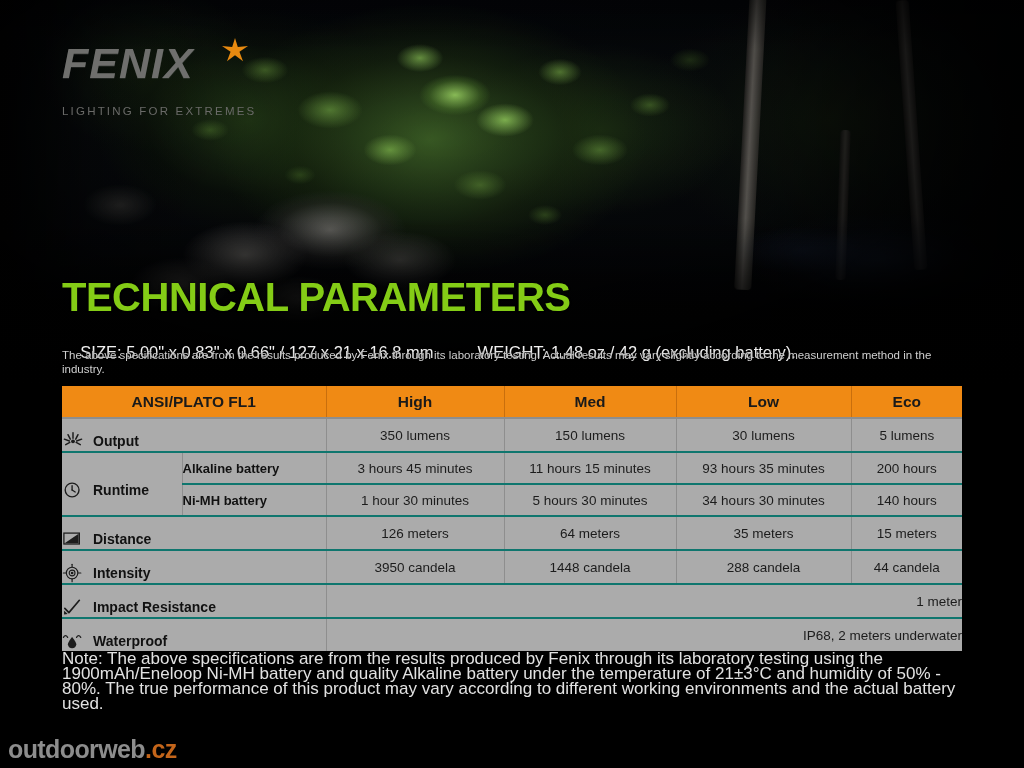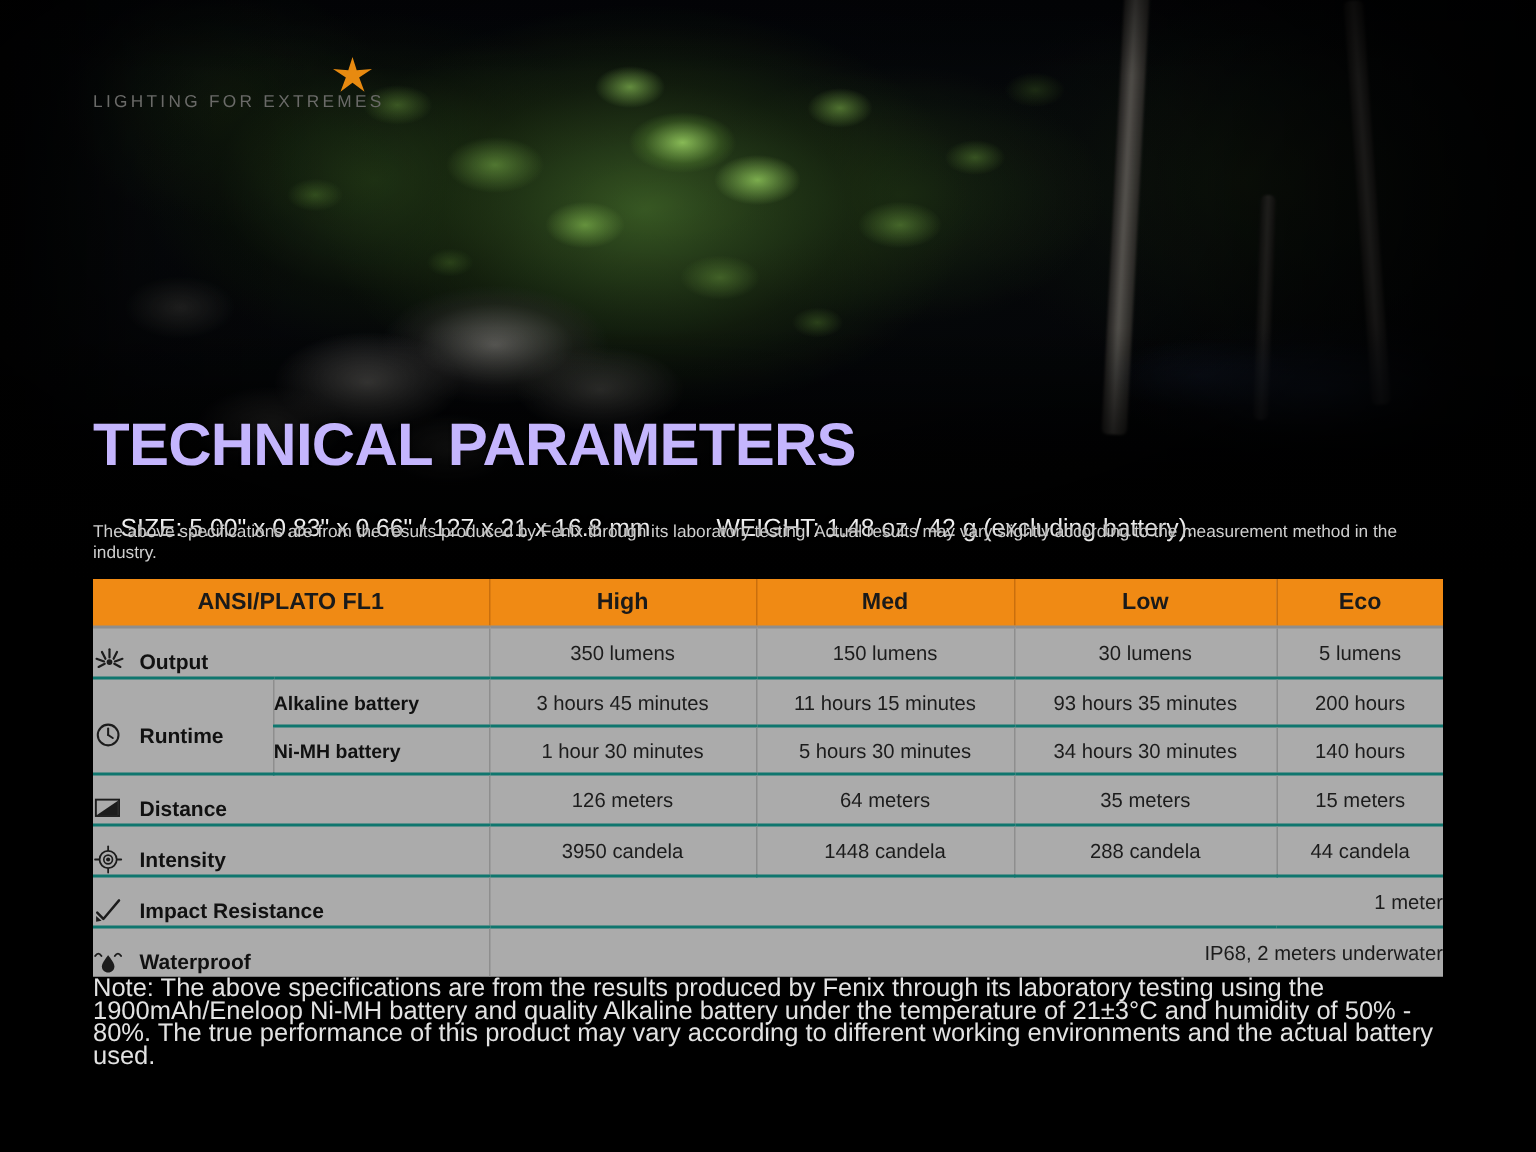--- a/index.html
+++ b/index.html
@@ -104,21 +104,21 @@
   .logo-tag {
     margin-top:20px; font-size:11.5px; letter-spacing:2.2px;
     color:#6a6a68; font-weight:normal;
   }
 
   
   #content { position:absolute; left:0; top:0; width:1024px; height:768px; }
 
   #title {
     position:absolute; left:62px; top:277px;
-    font-size:40px; font-weight:bold; color:#c4b5fd;
+    font-size:40px; font-weight:bold; color:#84cc16;
     letter-spacing:-0.5px; line-height:1;
     text-shadow:0 0 2px rgba(0,0,0,.8);
   }
 
   #sizeline {
     position:absolute; left:62px; top:324px;
     font-size:16.5px; color:#f2f2f2; white-space:pre;
     text-shadow:0 0 3px rgba(0,0,0,.9);
   }
   #sizeline .gap { display:inline-block; width:44px; }
@@ -200,20 +200,21 @@
     <div class="trunk t2"></div>
     <div class="trunk t3"></div>
   </div>
   <div class="layer beam"></div>
   <div class="layer vignette"></div>
 </div>
 
 <div id="content">
 
   <div id="logo">
+    <div class="logo-word">FENIX</div>
     <div class="logo-star">
       <svg viewBox="0 0 24 24" width="26" height="26" aria-hidden="true">
         <path d="M12 0 L14.6 8.2 L24 7.4 L16.1 12.6 L19.4 21.4 L12 15.9 L4.6 21.4 L7.9 12.6 L0 7.4 L9.4 8.2 Z" fill="#E88A10"></path>
       </svg>
     </div>
     <div class="logo-tag">LIGHTING FOR EXTREMES</div>
   </div>
 
   <div id="title">TECHNICAL PARAMETERS</div>
 
@@ -368,14 +369,17 @@
           </span>
         </td>
         <td class="merged" colspan="4">IP68, 2 meters underwater</td>
       </tr>
 
     </tbody>
   </table>
 
   <div id="note">Note: The above specifications are from the results produced by Fenix through its laboratory testing using the 1900mAh/Eneloop Ni-MH battery and quality Alkaline battery under the temperature of 21±3°C and humidity of 50% - 80%. The true performance of this product may vary according to different working environments and the actual battery used.</div>
 
+  <div id="footer">
+    <div id="watermark"><span>outdoorweb</span><span class="cz">.cz</span></div>
+  </div>
 
 </div>
 
 </body></html>

